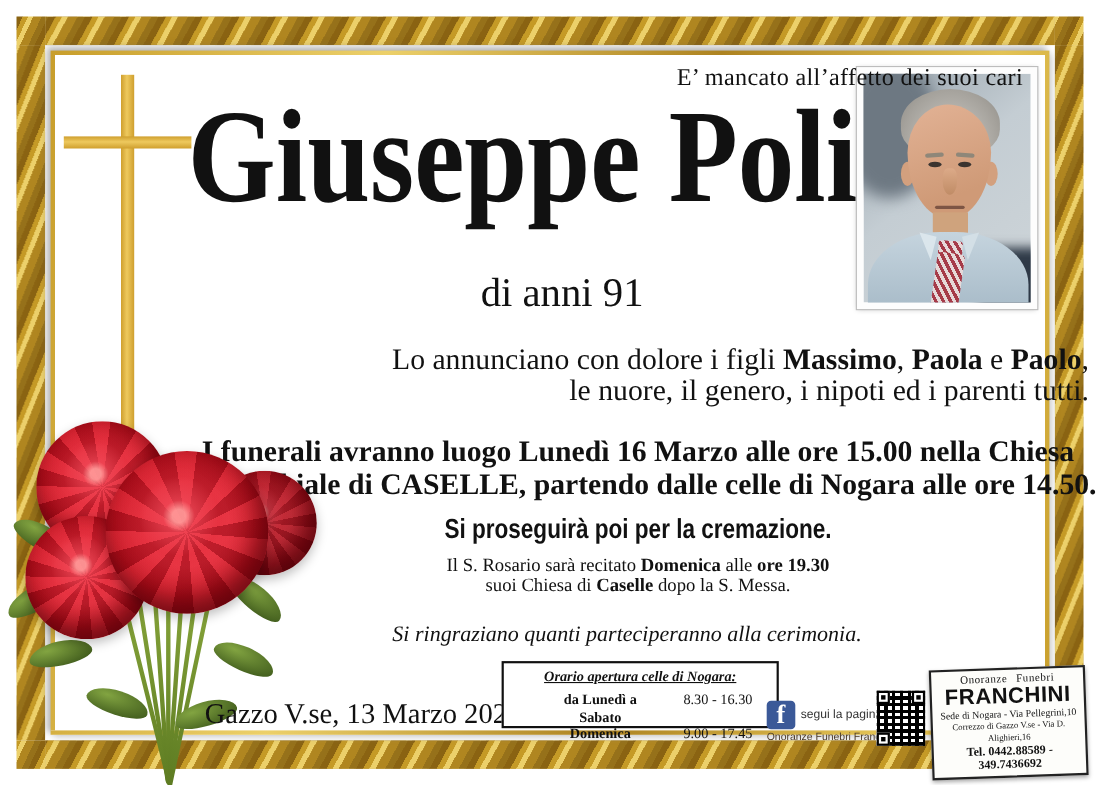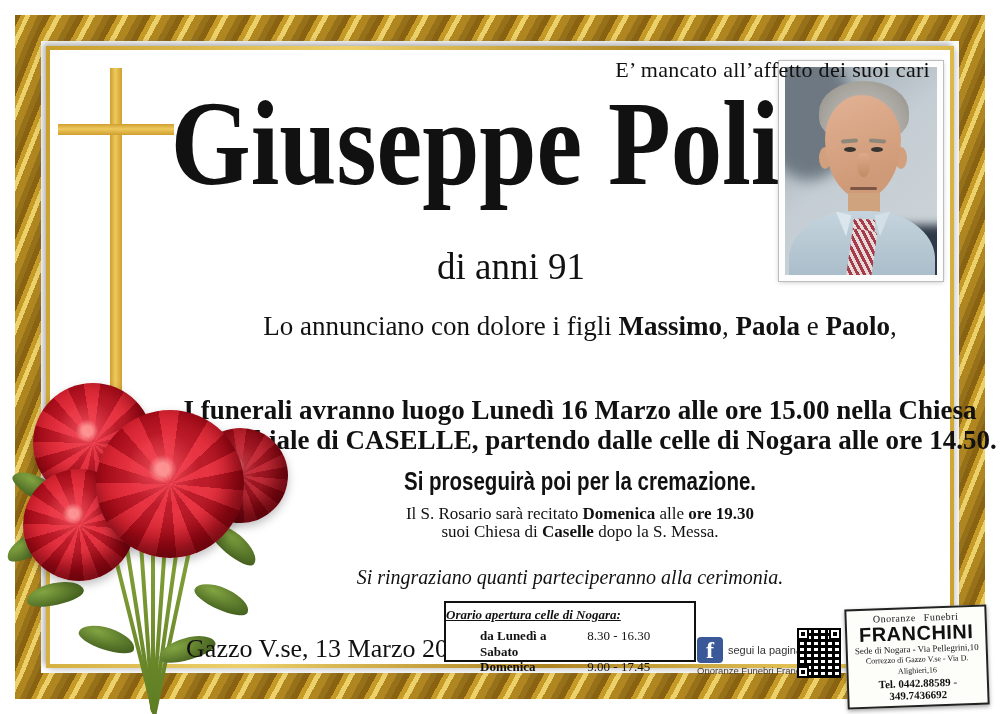--- a/index.html
+++ b/index.html
@@ -57,31 +57,31 @@
       radial-gradient(circle at 45% 40%,rgba(255,150,150,.95) 0 5%,rgba(240,70,85,.7) 12%,rgba(220,30,45,.25) 30%,rgba(0,0,0,0) 60%),
       repeating-conic-gradient(from 15deg,rgba(120,4,14,.45) 0 16deg,rgba(255,90,100,.25) 16deg 32deg),
       radial-gradient(circle at 50% 45%,#e42f3f 0 35%,#c3101f 60%,#8f0a16 85%,#6e0810 100%);
     box-shadow:inset -8px -12px 22px rgba(80,0,8,.65),0 4px 10px rgba(0,0,0,.25);}
   
   .tblock{position:absolute;text-align:center;z-index:4;}
   .intro{left:30px;top:57px;width:900px;font-size:22px;letter-spacing:.3px;text-align:right;}
   .name{left:10px;top:72px;width:930px;font-size:121px;line-height:1.18;font-weight:bold;
         transform:scaleX(.85);transform-origin:50% 50%;white-space:nowrap;}
   .age{left:61px;top:245px;width:900px;font-size:37px;}
-  .family{left:170px;top:312px;width:820px;font-size:27px;line-height:1.08;}
+  .family{left:170px;top:312px;width:820px;font-size:27px;line-height:1.08;text-align:right;}
   .funeral{left:150px;top:396px;width:860px;font-size:27px;line-height:1.1;font-weight:bold;}
   .cremation{left:170px;top:467px;width:820px;font-size:25px;font-weight:bold;
         font-family:"Liberation Sans",sans-serif;transform:scaleX(.82);transform-origin:50% 50%;}
   .rosary{left:170px;top:505px;width:820px;font-size:17px;line-height:1.08;}
   .thanks{left:160px;top:566px;width:820px;font-size:20px;font-style:italic;}
   .placedate{left:185px;top:634px;width:290px;font-size:26px;font-weight:normal;z-index:7;}
   b{font-weight:bold;}
   
-  .schedule{position:absolute;left:444px;top:601px;width:248px;height:57px;background:#fff;
-    border:2px solid #111;z-index:7;}
+  .schedule{position:absolute;left:456px;top:601px;width:248px;height:57px;background:#fff;
+    border:2px solid #111;z-index:7;text-align:center;}
   .schedule .title{font-size:13px;font-weight:bold;font-style:italic;text-decoration:underline;margin-top:4px;}
   .schedule .rows{display:grid;grid-template-columns:57% 43%;margin-top:5px;line-height:1.2;}
   .schedule .lbl{font-size:13px;font-weight:bold;margin-left:34px;}
   .schedule .hrs{font-size:13px;}
   
   .fb{position:absolute;left:697px;top:637px;width:108px;z-index:7;font-family:"Liberation Sans",sans-serif;}
   .fb-row{display:flex;align-items:center;gap:5px;}
   .fb-icon{width:26px;height:26px;background:#3b5998;border-radius:4px;color:#fff;
     font-weight:bold;font-size:24px;line-height:26px;text-align:center;font-family:"Liberation Serif",serif;}
   .fb-follow{font-size:11px;color:#333;}
@@ -135,20 +135,21 @@
     <div class="p-knot"></div>
     <div class="p-tie"></div>
   </div>
 
   <div class="tblock intro">E’ mancato all’affetto dei suoi cari</div>
   <div class="tblock name">Giuseppe Poli</div>
   <div class="tblock age">di anni 91</div>
 
   <div class="tblock family">
     <div><span>Lo annunciano con dolore i figli </span><b>Massimo</b><span>, </span><b>Paola</b><span> e </span><b>Paolo</b><span>,</span></div>
+    <div>le nuore, il genero, i nipoti ed i parenti tutti.</div>
   </div>
 
   <div class="tblock funeral">
     <div>I funerali avranno luogo Lunedì 16 Marzo alle ore 15.00 nella Chiesa</div>
     <div>Parrocchiale di CASELLE, partendo dalle celle di Nogara alle ore 14.50.</div>
   </div>
 
   <div class="tblock cremation">Si proseguirà poi per la cremazione.</div>
 
   <div class="tblock rosary">

